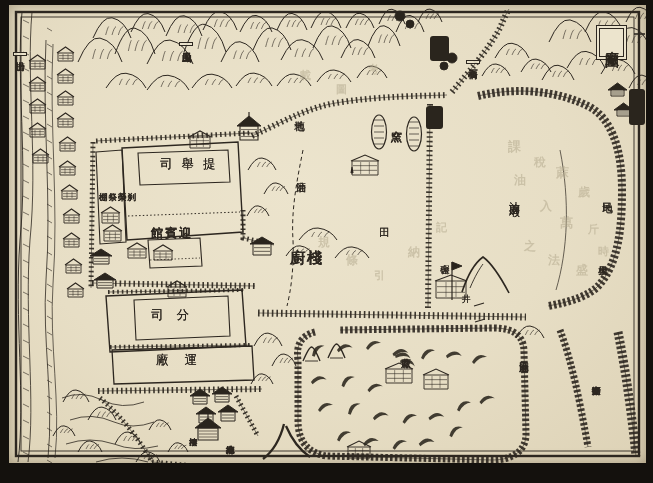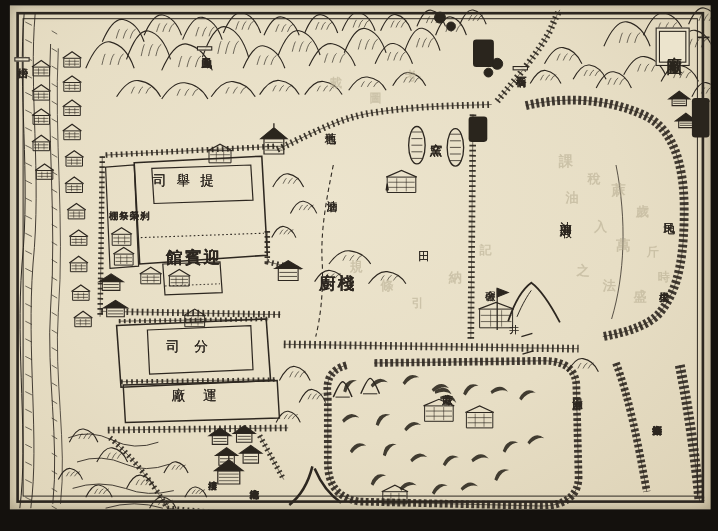--- a/index.html
+++ b/index.html
@@ -637,22 +637,22 @@
         <span class="lbl v" style="left: 431px; top: 252px; font-size: 9.5px;">碾舍</span>
         <span class="lbl v" style="left: 452px; top: 282px; font-size: 9px;">井</span>
         <span class="lbl v" style="left: 593px; top: 189px; font-size: 10.5px;">民地</span>
         <span class="lbl v" style="left: 589px; top: 253px; font-size: 9.5px;">大星橋</span>
         <span class="lbl v" style="left: 370px; top: 214px; font-size: 10.5px;">田</span>
         <span class="lbl v" style="left: 391px; top: 345px; font-size: 10px;">蔴廠</span>
         <span class="lbl v" style="left: 509px; top: 349px; font-size: 10px;">油麻田</span>
         <span class="lbl v bl" style="left: 582px; top: 374px; font-size: 9px;">秦進衖</span>
         <span class="lbl v bl" style="left: 217px; top: 433px; font-size: 8.5px;">麻地街</span>
         <span class="lbl v bl" style="left: 180px; top: 426px; font-size: 8px;">清樓</span>
-        <span class="lbl" style="left: 130px; top: 152px; font-size: 12.5px; letter-spacing: 9px;">司舉提</span>
-        <span class="lbl bl" style="left: 142px; top: 222px; font-size: 15px; letter-spacing: 2px;">館賓迎</span>
+        <span class="lbl" style="left: 151px; top: 152px; font-size: 12.5px; letter-spacing: 9px;">司舉提</span>
+        <span class="lbl bl" style="left: 142px; top: 222px; font-size: 12px; letter-spacing: 2px;">館賓迎</span>
         <span class="lbl bl" style="left: 90px; top: 188px; font-size: 8.5px; letter-spacing: 1px;">棚祭榮刹</span>
         <span class="lbl" style="left: 142px; top: 303px; font-size: 12.5px; letter-spacing: 13px;">司分</span>
         <span class="lbl" style="left: 147px; top: 348px; font-size: 12.5px; letter-spacing: 16px;">廠運</span>
         <span class="lbl bl" style="left: 281px; top: 246px; font-size: 15px; letter-spacing: 2px;">廚棧</span>
         <span class="lbl v bx bl" style="left: 457px; top: 55px; font-size: 9.5px;">石橋</span>
         <div class="dkc" style="left: 422px; top: 32px; width: 17px; height: 23px;"></div>
         <div class="dkc" style="left: 418px; top: 102px; width: 15px; height: 21px;"></div>
         <div class="dkc" style="left: 621px; top: 85px; width: 14px; height: 34px;"></div>
       </div>
     <div id="ghosts">

